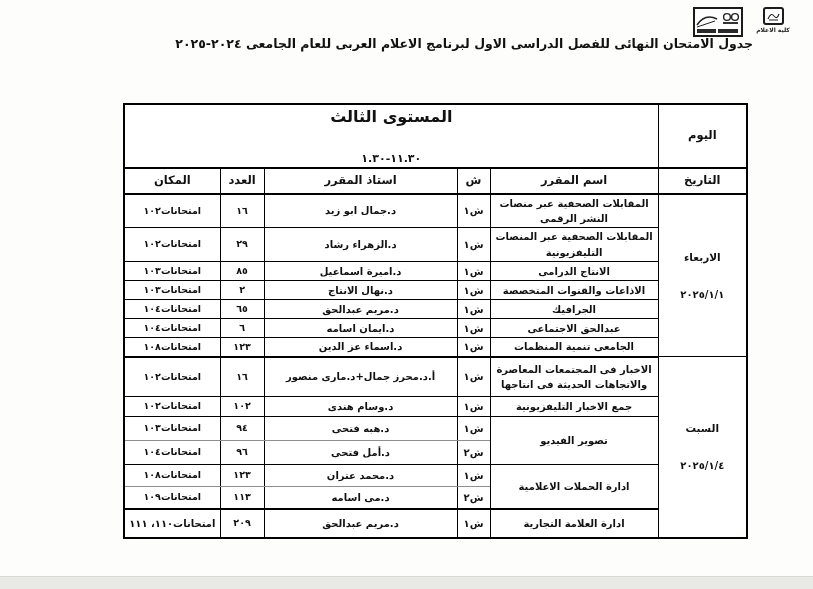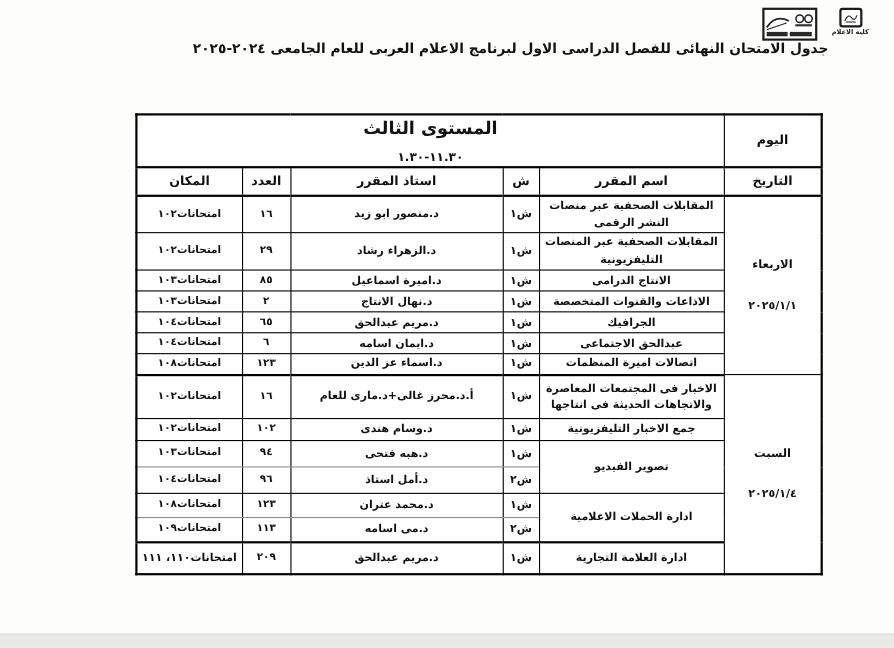--- a/index.html
+++ b/index.html
@@ -38,21 +38,21 @@
   tr.r12,tr.r13{height:22px}
   tr.r14{height:29px}
   
   tr.h1 td,tr.h2 td{border-bottom-width:2.2px}
   tr.block-end td{border-bottom-width:2.2px}
   tr.thick-top td{border-top-width:2.2px}
   tr.pair-top td:not(.merge-course){border-bottom:1px solid #8f8f8f}
   tr.light-top td{border-top:1px solid #8f8f8f}
   
   .level-cell .lvl{font-size:16px}
-  .level-cell .time{font-size:11px;margin-top:4px}
+  .level-cell .time{font-size:11px;margin-top:20px}
   tr.h2 td{font-size:11.5px}
   td.day-head{font-size:11.5px}
   td.day-cell{font-size:10.5px}
   td.day-cell .date{margin-top:22px;font-size:10px}
   td.count-cell,td.place-cell{font-size:9.5px}
   td.place-small{font-size:10px}
   
   .bottom-bar{position:absolute;left:0;right:0;bottom:0;height:12px;background:#e9e9e6;border-top:1px solid #d7d7d4}
 </style>
 </head>
@@ -110,21 +110,21 @@
     <td>المكان</td>
   </tr>
 
   <tr class="rt">
     <td class="day-cell" rowspan="7">
       <div>الاربعاء</div>
       <div class="date">٢٠٢٥/١/١</div>
     </td>
     <td class="course-cell">المقابلات الصحفية عبر منصات النشر الرقمى</td>
     <td class="section-cell">ش١</td>
-    <td class="prof-cell">د.منصور ابو زيد</td>
+    <td class="prof-cell">د.جمال ابو زيد</td>
     <td class="count-cell">١٦</td>
     <td class="place-cell">امتحانات١٠٢</td>
   </tr>
   <tr class="rt">
     <td class="course-cell">المقابلات الصحفية عبر المنصات التليفزيونية</td>
     <td class="section-cell">ش١</td>
     <td class="prof-cell">د.الزهراء رشاد</td>
     <td class="count-cell">٢٩</td>
     <td class="place-cell">امتحانات١٠٢</td>
   </tr>
@@ -150,55 +150,55 @@
     <td class="place-cell">امتحانات١٠٤</td>
   </tr>
   <tr class="rs">
     <td class="course-cell">عبدالحق الاجتماعى</td>
     <td class="section-cell">ش١</td>
     <td class="prof-cell">د.ايمان اسامه</td>
     <td class="count-cell">٦</td>
     <td class="place-cell">امتحانات١٠٤</td>
   </tr>
   <tr class="rs block-end">
-    <td class="course-cell">اتصالات اميرة المنظمات</td>
+    <td class="course-cell">الجامعى تنمية المنظمات</td>
     <td class="section-cell">ش١</td>
     <td class="prof-cell">د.اسماء عز الدين</td>
     <td class="count-cell">١٢٣</td>
     <td class="place-cell">امتحانات١٠٨</td>
   </tr>
 
   <tr class="r8">
     <td class="day-cell" rowspan="7">
       <div>السبت</div>
       <div class="date">٢٠٢٥/١/٤</div>
     </td>
     <td class="course-cell">الاخبار فى المجتمعات المعاصرة والاتجاهات الحديثة فى انتاجها</td>
     <td class="section-cell">ش١</td>
-    <td class="prof-cell">أ.د.محرز غالى+د.مارى للعام</td>
+    <td class="prof-cell">أ.د.محرز جمال+د.مارى منصور</td>
     <td class="count-cell">١٦</td>
     <td class="place-cell">امتحانات١٠٢</td>
   </tr>
   <tr class="r9">
     <td class="course-cell">جمع الاخبار التليفزيونية</td>
     <td class="section-cell">ش١</td>
     <td class="prof-cell">د.وسام هندى</td>
     <td class="count-cell">١٠٢</td>
     <td class="place-cell">امتحانات١٠٢</td>
   </tr>
   <tr class="r10 pair-top">
     <td class="course-cell merge-course" rowspan="2">تصوير الفيديو</td>
     <td class="section-cell">ش١</td>
     <td class="prof-cell">د.هبه فتحى</td>
     <td class="count-cell">٩٤</td>
     <td class="place-cell">امتحانات١٠٣</td>
   </tr>
   <tr class="r11 light-top">
     <td class="section-cell">ش٢</td>
-    <td class="prof-cell">د.أمل استاذ</td>
+    <td class="prof-cell">د.أمل فتحى</td>
     <td class="count-cell">٩٦</td>
     <td class="place-cell">امتحانات١٠٤</td>
   </tr>
   <tr class="r12 pair-top">
     <td class="course-cell merge-course" rowspan="2">ادارة الحملات الاعلامية</td>
     <td class="section-cell">ش١</td>
     <td class="prof-cell">د.محمد عتران</td>
     <td class="count-cell">١٢٣</td>
     <td class="place-cell">امتحانات١٠٨</td>
   </tr>

